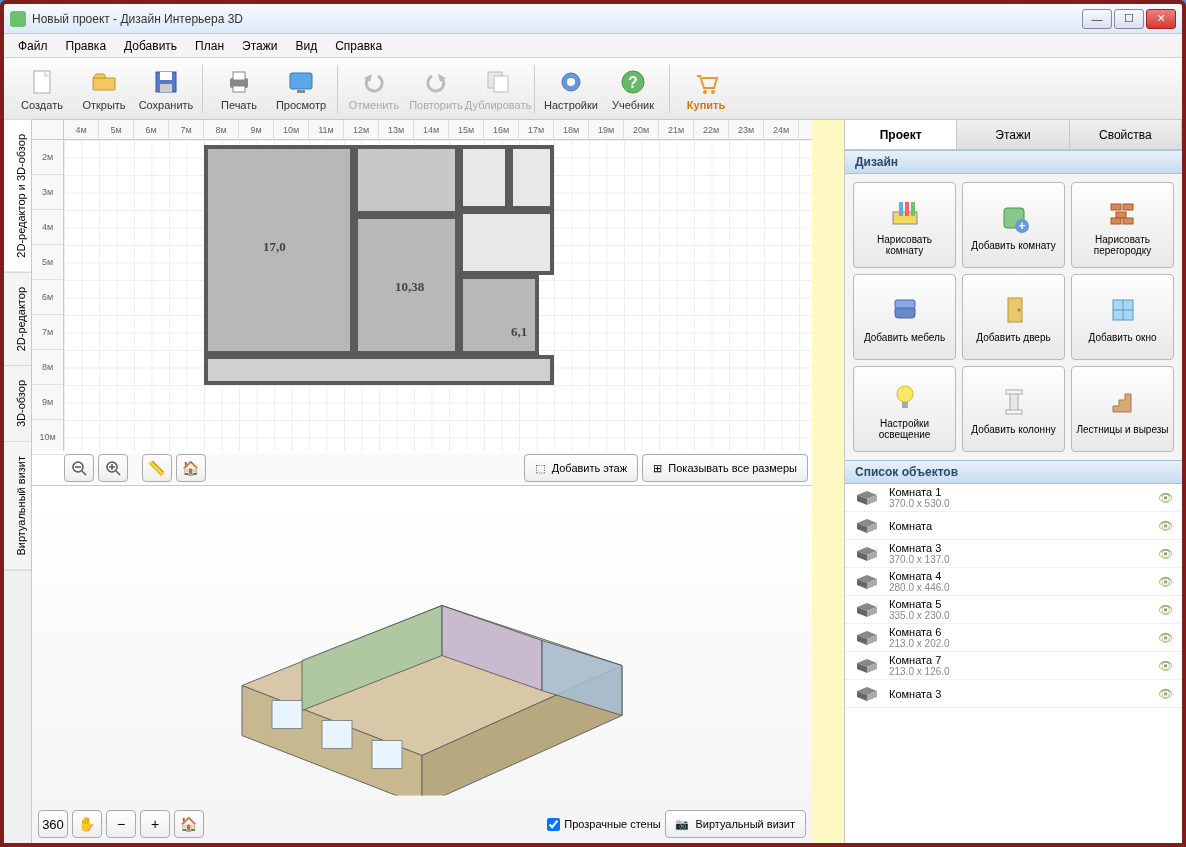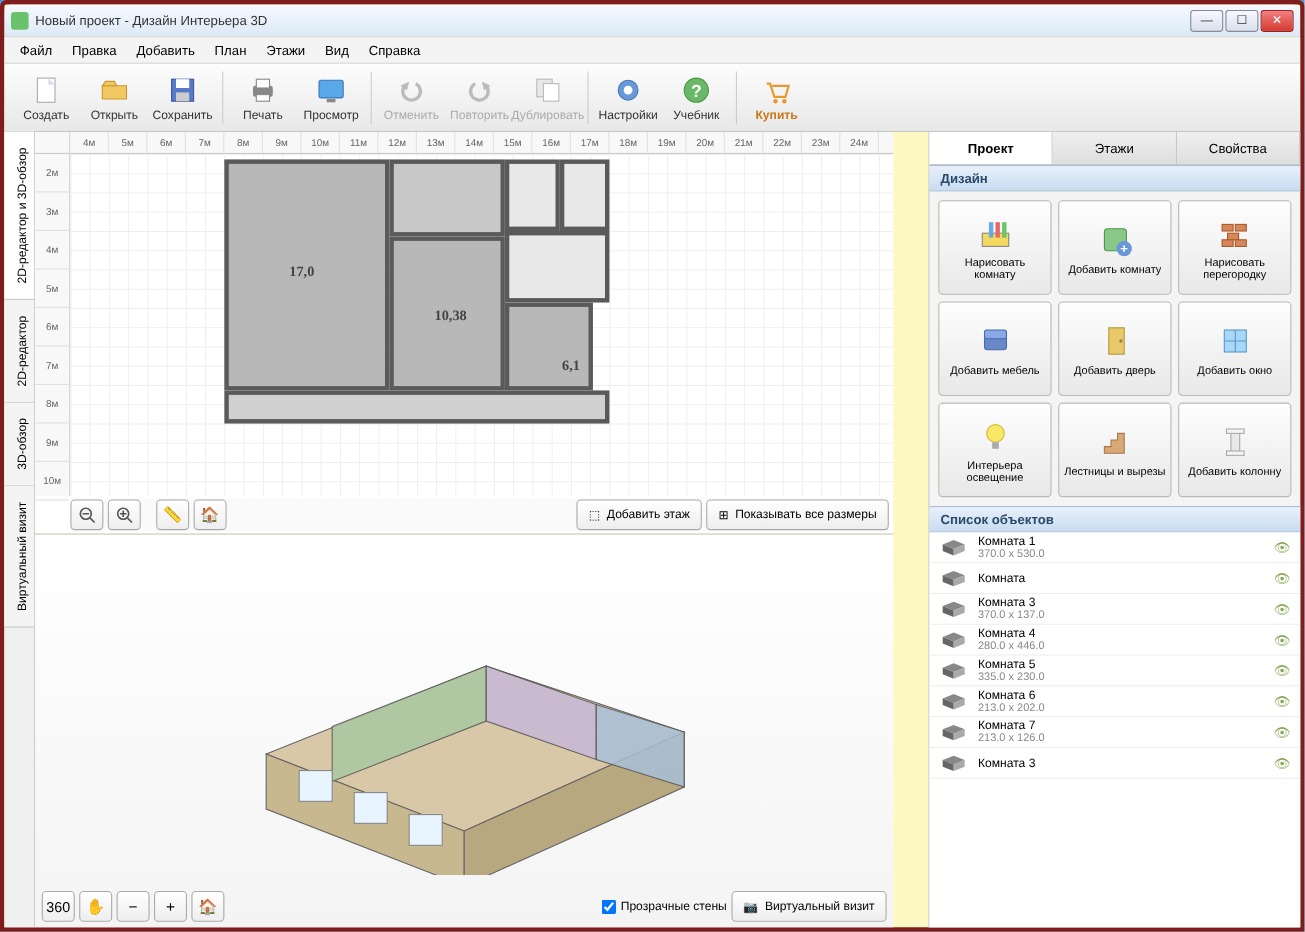--- a/index.html
+++ b/index.html
@@ -386,40 +386,40 @@
             </div>
             <span>Добавить окно</span>
           </div>
           <div class="design-btn">
             <div class="dicon">
               <svg width="32" height="32">
                 <circle cx="16" cy="14" r="8" fill="#f8e868" stroke="#d8b838"></circle>
                 <rect x="13" y="22" width="6" height="6" fill="#aaa"></rect>
               </svg>
             </div>
-            <span>Интерьера освещение</span>
-          </div>
-          <div class="design-btn">
-            <div class="dicon">
-              <svg width="32" height="32">
-                <path d="M6 26 L6 20 L12 20 L12 14 L18 14 L18 8 L24 8 L24 26 Z" fill="#d8a878" stroke="#a87848"></path>
-              </svg>
-            </div>
-            <span>Лестницы и вырезы</span>
+            <span>Настройки освещение</span>
           </div>
           <div class="design-btn">
             <div class="dicon">
               <svg width="32" height="32">
                 <rect x="12" y="6" width="8" height="20" fill="#e8e8e8" stroke="#aaa"></rect>
                 <rect x="8" y="4" width="16" height="4" fill="#f4f4f4" stroke="#aaa"></rect>
                 <rect x="8" y="24" width="16" height="4" fill="#f4f4f4" stroke="#aaa"></rect>
               </svg>
             </div>
             <span>Добавить колонну</span>
           </div>
+          <div class="design-btn">
+            <div class="dicon">
+              <svg width="32" height="32">
+                <path d="M6 26 L6 20 L12 20 L12 14 L18 14 L18 8 L24 8 L24 26 Z" fill="#d8a878" stroke="#a87848"></path>
+              </svg>
+            </div>
+            <span>Лестницы и вырезы</span>
+          </div>
         </div>
       <div class="section-hdr">Список объектов</div>
       <div class="objlist" id="objlist">
           <div class="objrow">
             <div class="objicon">
               <svg width="24" height="18">
                 <polygon points="2,6 12,2 22,6 12,10" fill="#888"></polygon>
                 <polygon points="2,6 2,12 12,16 12,10" fill="#666"></polygon>
                 <polygon points="12,10 12,16 22,12 22,6" fill="#aaa"></polygon>
               </svg>

